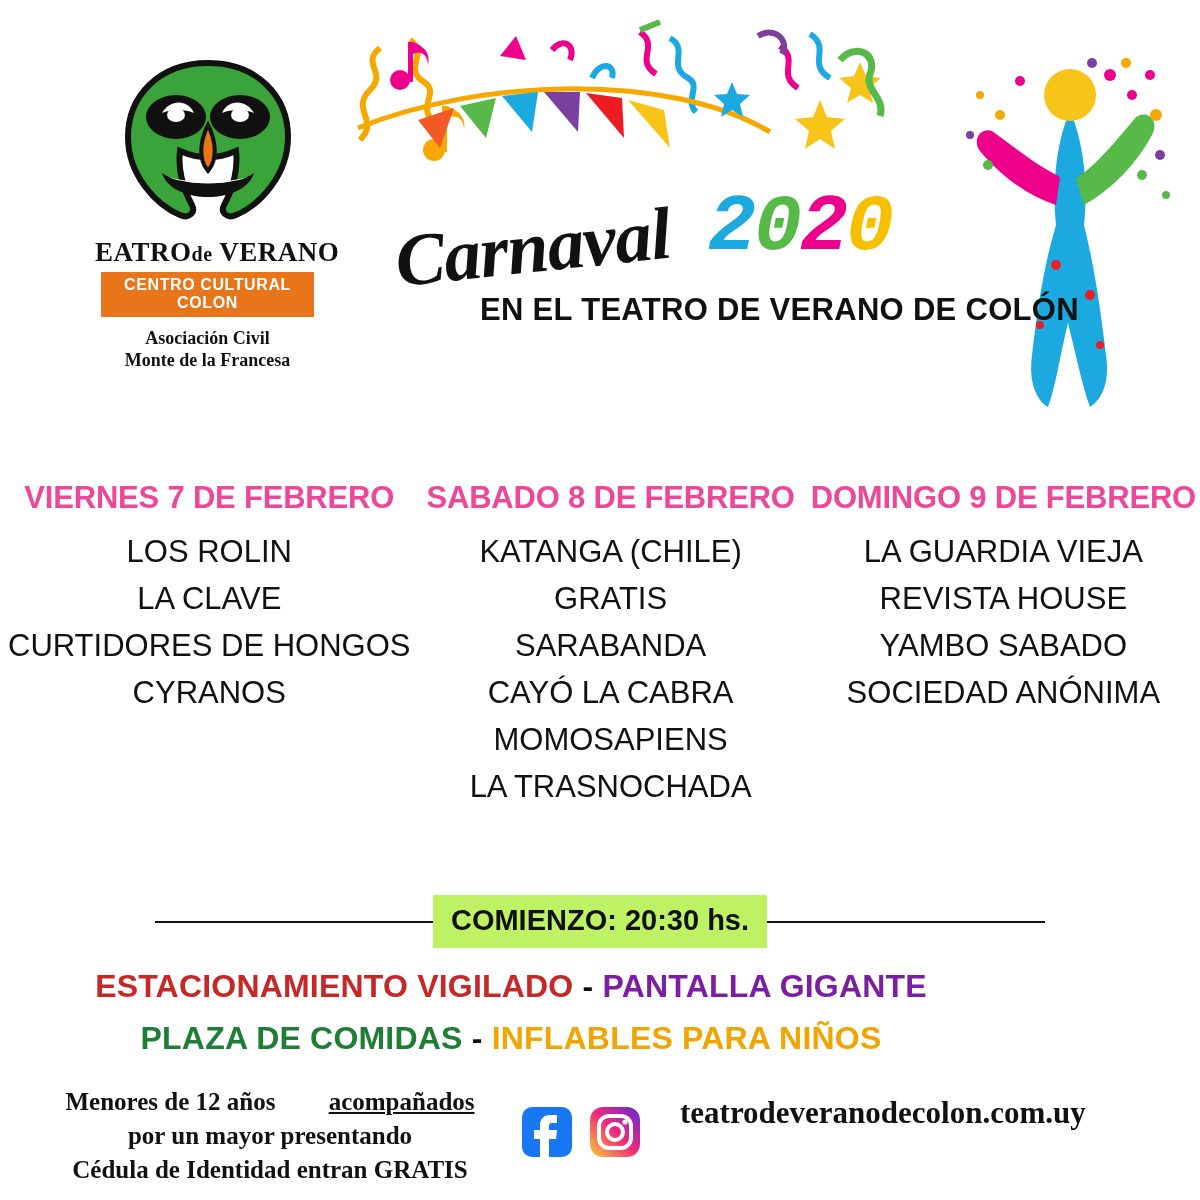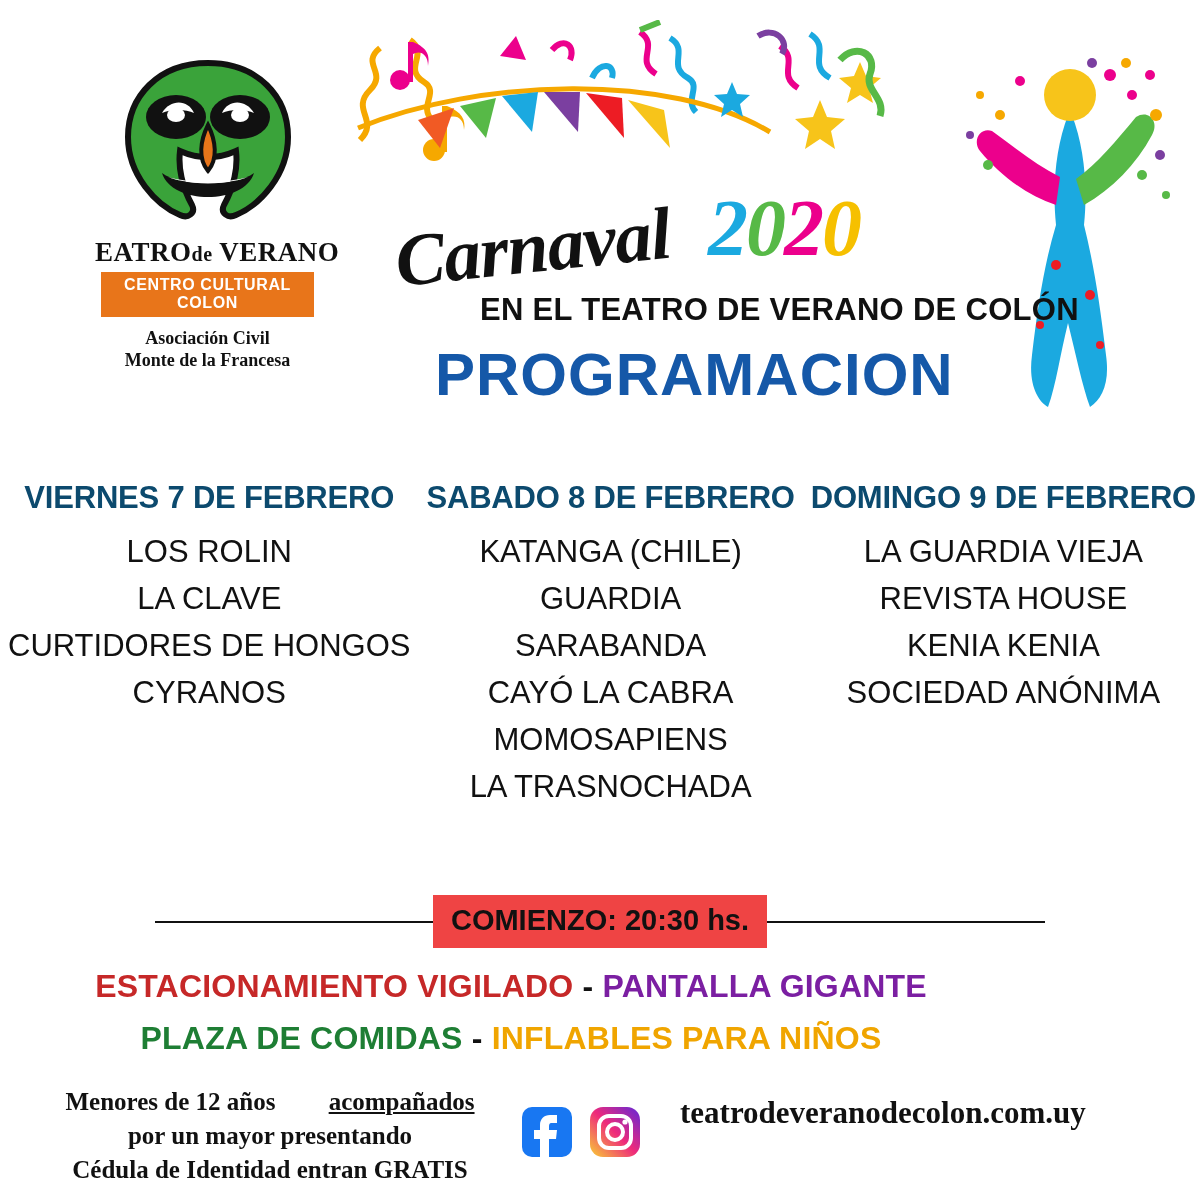--- a/index.html
+++ b/index.html
@@ -92,21 +92,21 @@
     font-weight: bold;
     font-size: 74px;
     color: #111;
     transform: rotate(-6deg);
     letter-spacing: -1px;
   }
   .year {
     position: absolute;
     left: 368px;
     top: 168px;
-    font-family: Liberation Serif, serif;
+    font-family: Liberation Mono, monospace;
     font-weight: bold;
     font-style: italic;
     font-size: 80px;
     letter-spacing: -2px;
     line-height: 80px;
   }
   .year span:nth-child(1) { color: #1ba9e0; }
   .year span:nth-child(2) { color: #57b947; }
   .year span:nth-child(3) { color: #ec008c; }
   .year span:nth-child(4) { color: #f6c000; }
@@ -141,21 +141,21 @@
   }
   .day-col {
     flex: 1;
     text-align: center;
     padding: 0 8px;
   }
   .day-title {
     font-weight: bold;
     font-size: 31px;
     letter-spacing: -0.2px;
-    color: #0c4a6e;
+    color: #ec4899;
     margin-bottom: 12px;
     white-space: nowrap;
   }
   .day-list {
     list-style: none;
     margin: 0;
     padding: 0;
   }
   .day-list li {
     font-size: 31px;
@@ -172,21 +172,21 @@
     width: 890px;
     display: flex;
     align-items: center;
   }
   .rule {
     flex: 1;
     height: 2px;
     background: #111;
   }
   .start-chip {
-    background: #ef4444;
+    background: #bef264;
     font-weight: bold;
     font-size: 29px;
     color: #111;
     padding: 9px 18px 11px;
     white-space: nowrap;
   }
 
   
   .services {
     position: absolute;
@@ -364,54 +364,53 @@
         </g>
       </g>
     </svg>
 
     <div class="title-art" style="pointer-events:none;">
       <div class="carnaval-word">Carnaval</div>
       <div class="year">
         <span>2</span><span>0</span><span>2</span><span>0</span>
       </div>
       <div class="subtitle">EN EL TEATRO DE VERANO DE COLÓN</div>
-      <div class="prog">PROGRAMACION</div>
     </div>
   </div>
 
   <div class="days">
 
     <div class="day-col">
       <div class="day-title">VIERNES 7 DE FEBRERO</div>
       <ul class="day-list">
         <li>LOS ROLIN</li>
         <li>LA CLAVE</li>
         <li>CURTIDORES DE HONGOS</li>
         <li>CYRANOS</li>
       </ul>
     </div>
 
     <div class="day-col">
       <div class="day-title">SABADO 8 DE FEBRERO</div>
       <ul class="day-list">
         <li>KATANGA (CHILE)</li>
-        <li>GUARDIA</li>
+        <li>GRATIS</li>
         <li>SARABANDA</li>
         <li>CAYÓ LA CABRA</li>
         <li>MOMOSAPIENS</li>
         <li>LA TRASNOCHADA</li>
       </ul>
     </div>
 
     <div class="day-col">
       <div class="day-title">DOMINGO 9 DE FEBRERO</div>
       <ul class="day-list">
         <li>LA GUARDIA VIEJA</li>
         <li>REVISTA HOUSE</li>
-        <li>KENIA KENIA</li>
+        <li>YAMBO SABADO</li>
         <li>SOCIEDAD ANÓNIMA</li>
       </ul>
     </div>
   </div>
 
   <div class="start-row">
     <div class="rule"></div>
     <div class="start-chip">COMIENZO: 20:30 hs.</div>
     <div class="rule"></div>
   </div>

